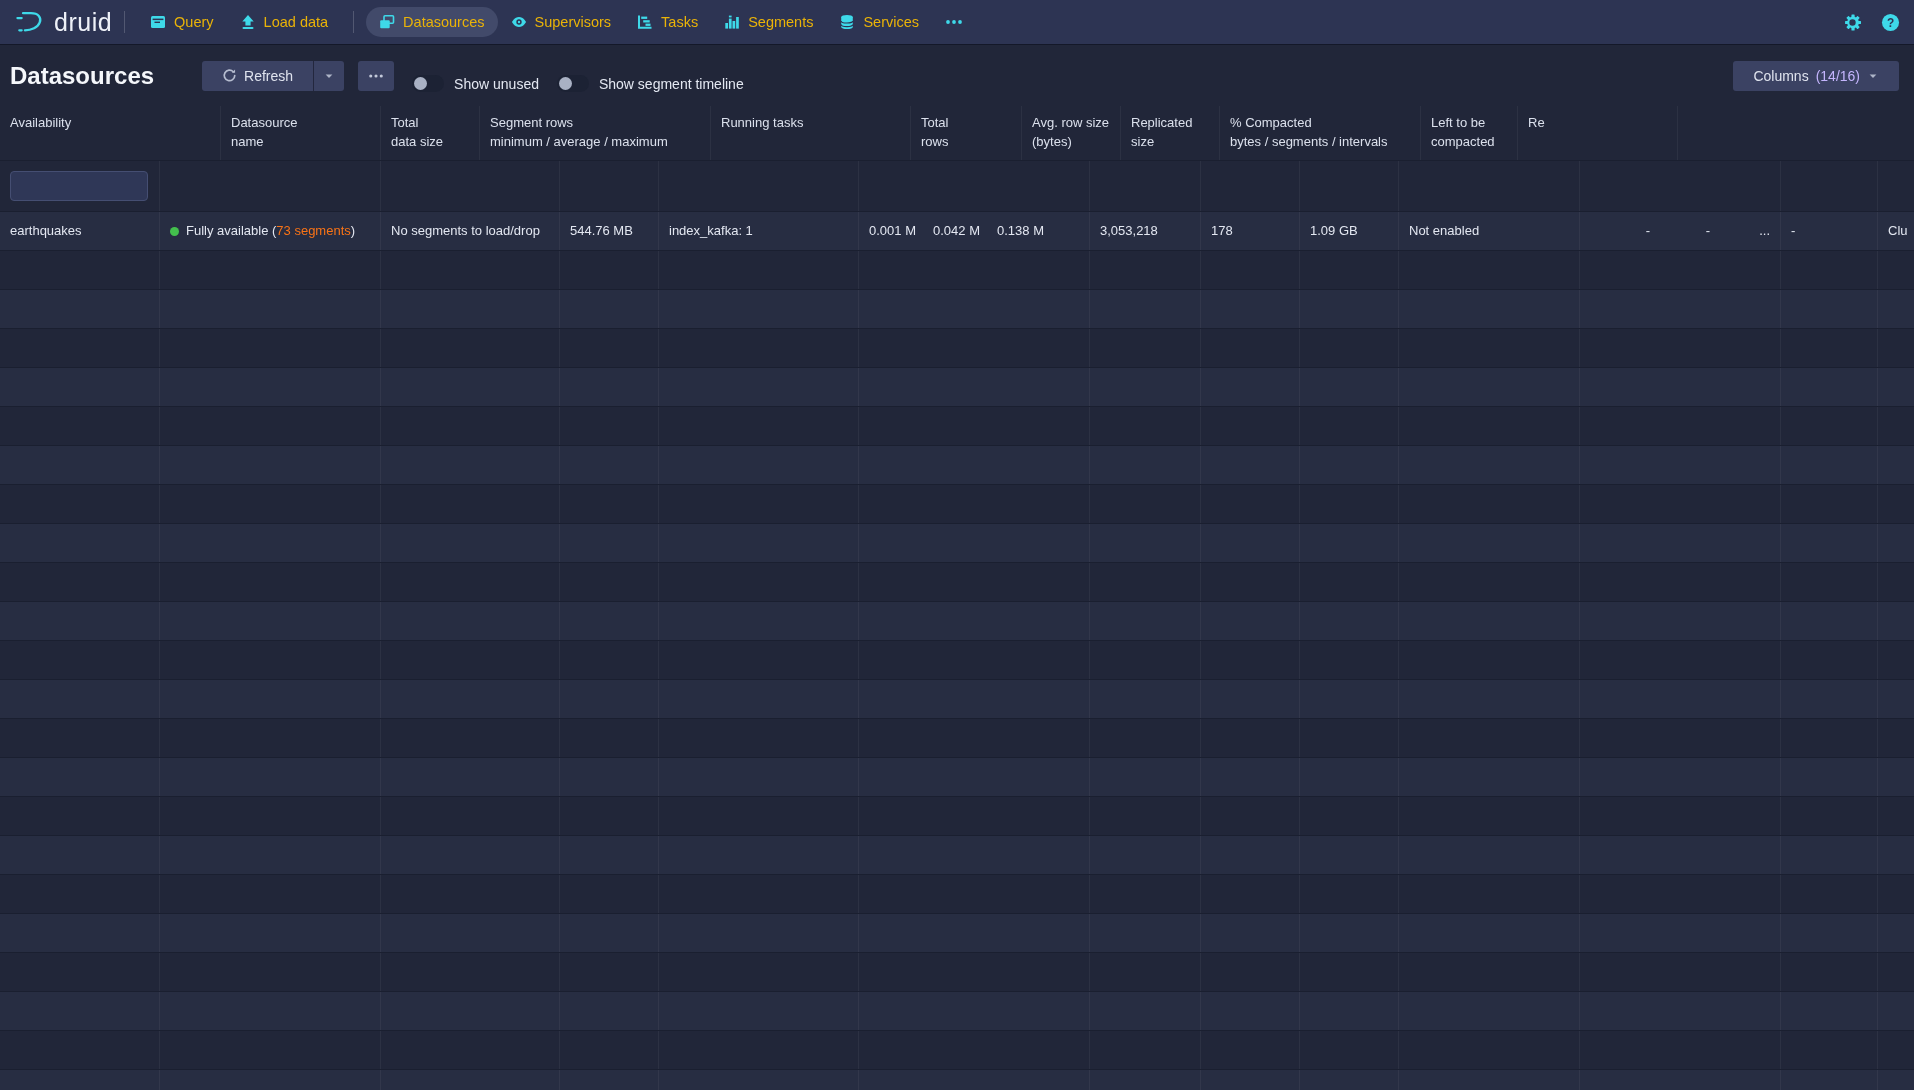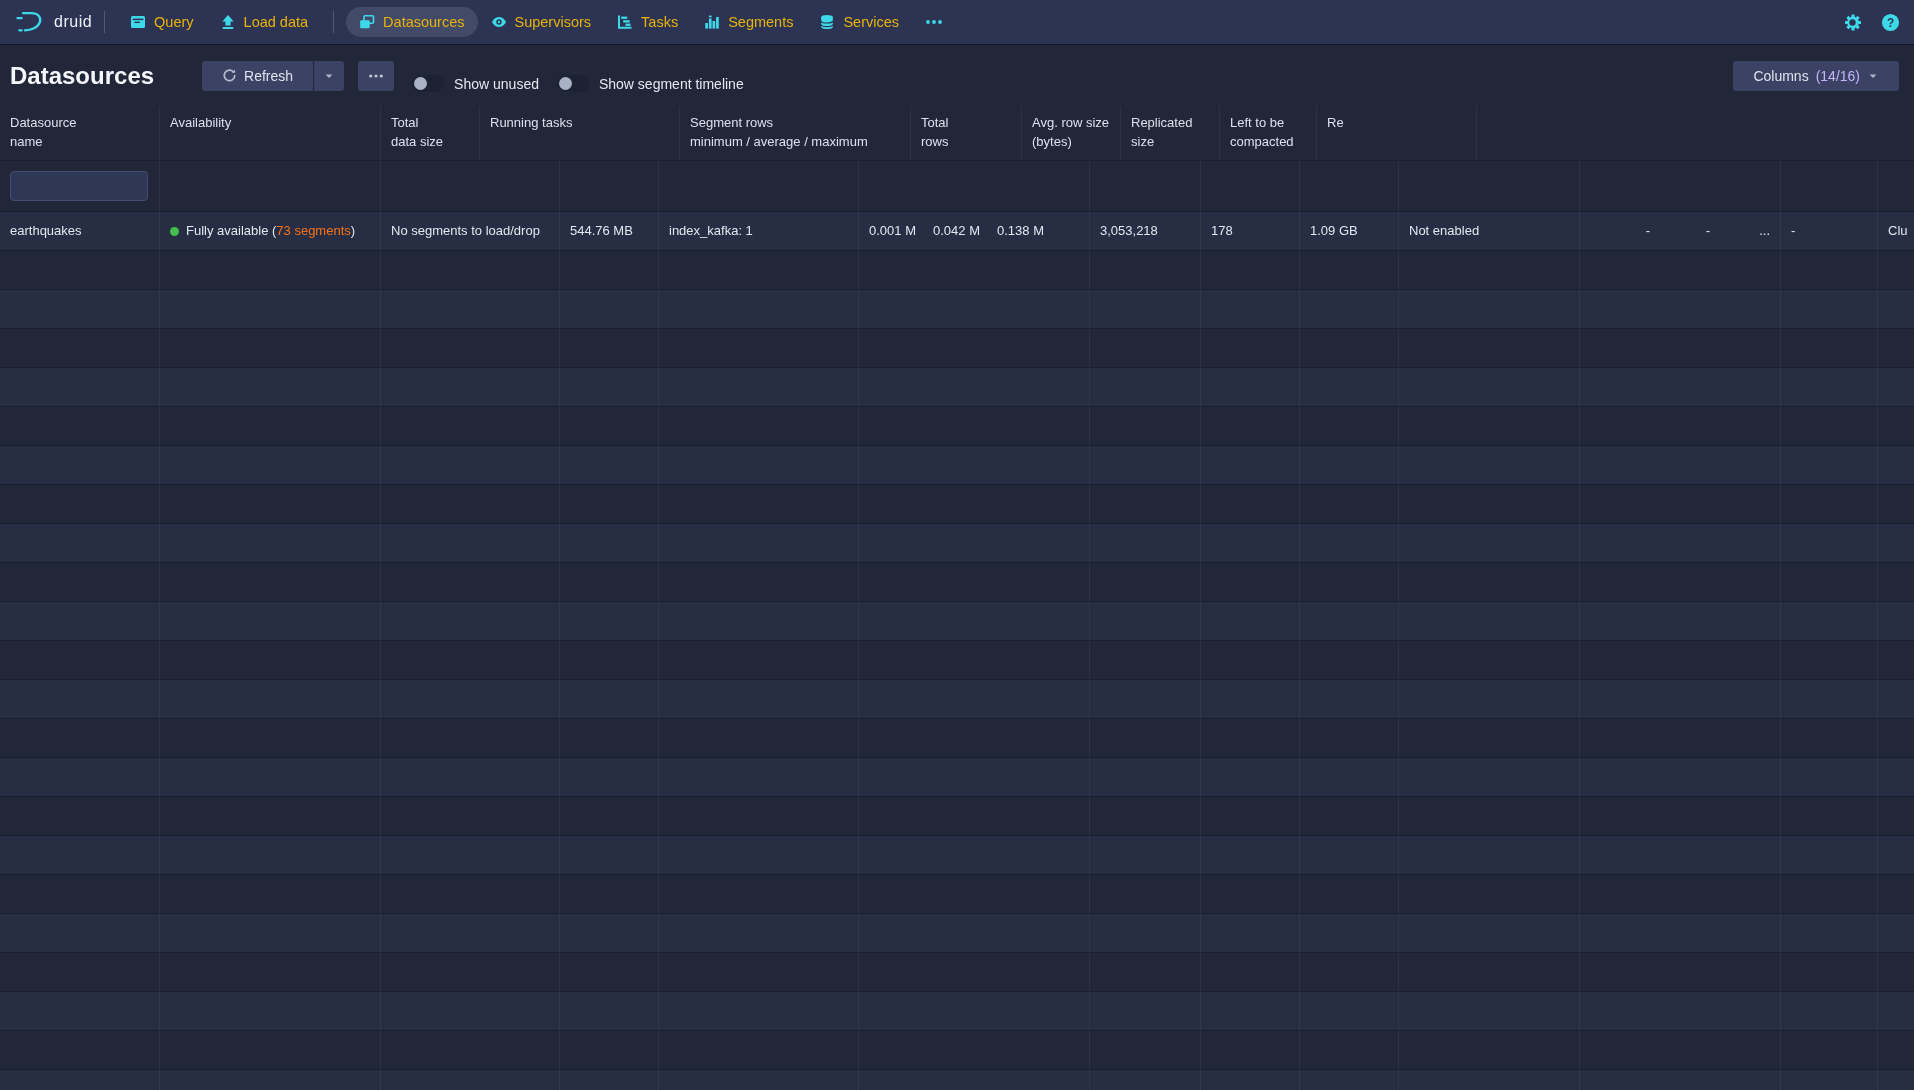--- a/index.html
+++ b/index.html
@@ -3,21 +3,21 @@
 <meta charset="utf-8">
 <style>
   * { margin:0; padding:0; box-sizing:border-box; }
   html,body { width:1914px; height:1090px; overflow:hidden; background:#212639;
               font-family:"Liberation Sans", sans-serif; color:#e3e7f1; }
 
   
   .topnav { height:45px; background:#2d3453; display:flex; align-items:center;
             padding:0 14px; border-bottom:1px solid #141829; }
   .logo { display:flex; align-items:center; gap:8px; cursor:pointer; }
-  .logo-text { font-size:16px; color:#eef1f8; letter-spacing:.5px; }
+  .logo-text { font-size:25px; color:#eef1f8; letter-spacing:.5px; }
   .nav-divider { width:1px; height:22px; background:rgba(255,255,255,.18); margin:0 12px; }
   .nav-item { display:flex; align-items:center; gap:8px; padding:7px 13px; border-radius:17px;
               font-size:14.5px; color:#eab308; cursor:pointer; white-space:nowrap; }
   .nav-item.active { background:#424a6a; }
   .nav-item .icon, .more-dots { display:flex; align-items:center; }
   .nav-right { margin-left:auto; display:flex; align-items:center; gap:20px; }
   .nav-icon-btn { display:flex; align-items:center; cursor:pointer; }
 
   
   .page-header { height:61px; display:flex; align-items:center; padding:0 10px; background:#212639; }
@@ -231,51 +231,55 @@
     <span class="dim">(14/16)</span>
     <svg width="12" height="12" viewBox="0 0 16 16" fill="#aeb5c8">
         <path d="M3.5 6 L8 10.5 L12.5 6 Z"></path>
       </svg>
   </button>
 </div>
 
 <div class="table">
 
   <div class="trow thead">
+    <div class="cell c1">
+        <div>Availability</div>
+        <div></div>
+      </div>
     <div class="cell c0">
         <div>Datasource</div>
         <div>name</div>
       </div>
-    <div class="cell c1">
-        <div>Availability</div>
-        <div></div>
-      </div>
     <div class="cell c3">
         <div>Total</div>
         <div>data size</div>
       </div>
+    <div class="cell c5">
+        <div>Segment rows</div>
+        <div>minimum / average / maximum</div>
+      </div>
     <div class="cell c4">
         <div>Running tasks</div>
         <div></div>
       </div>
-    <div class="cell c5">
-        <div>Segment rows</div>
-        <div>minimum / average / maximum</div>
-      </div>
     <div class="cell c6">
         <div>Total</div>
         <div>rows</div>
       </div>
     <div class="cell c7">
         <div>Avg. row size</div>
         <div>(bytes)</div>
       </div>
     <div class="cell c8">
         <div>Replicated</div>
         <div>size</div>
+      </div>
+    <div class="cell c10">
+        <div>% Compacted</div>
+        <div>bytes / segments / intervals</div>
       </div>
     <div class="cell c11">
         <div>Left to be</div>
         <div>compacted</div>
       </div>
     <div class="cell c12">
         <div>Re</div>
         <div></div>
       </div>
   </div>

